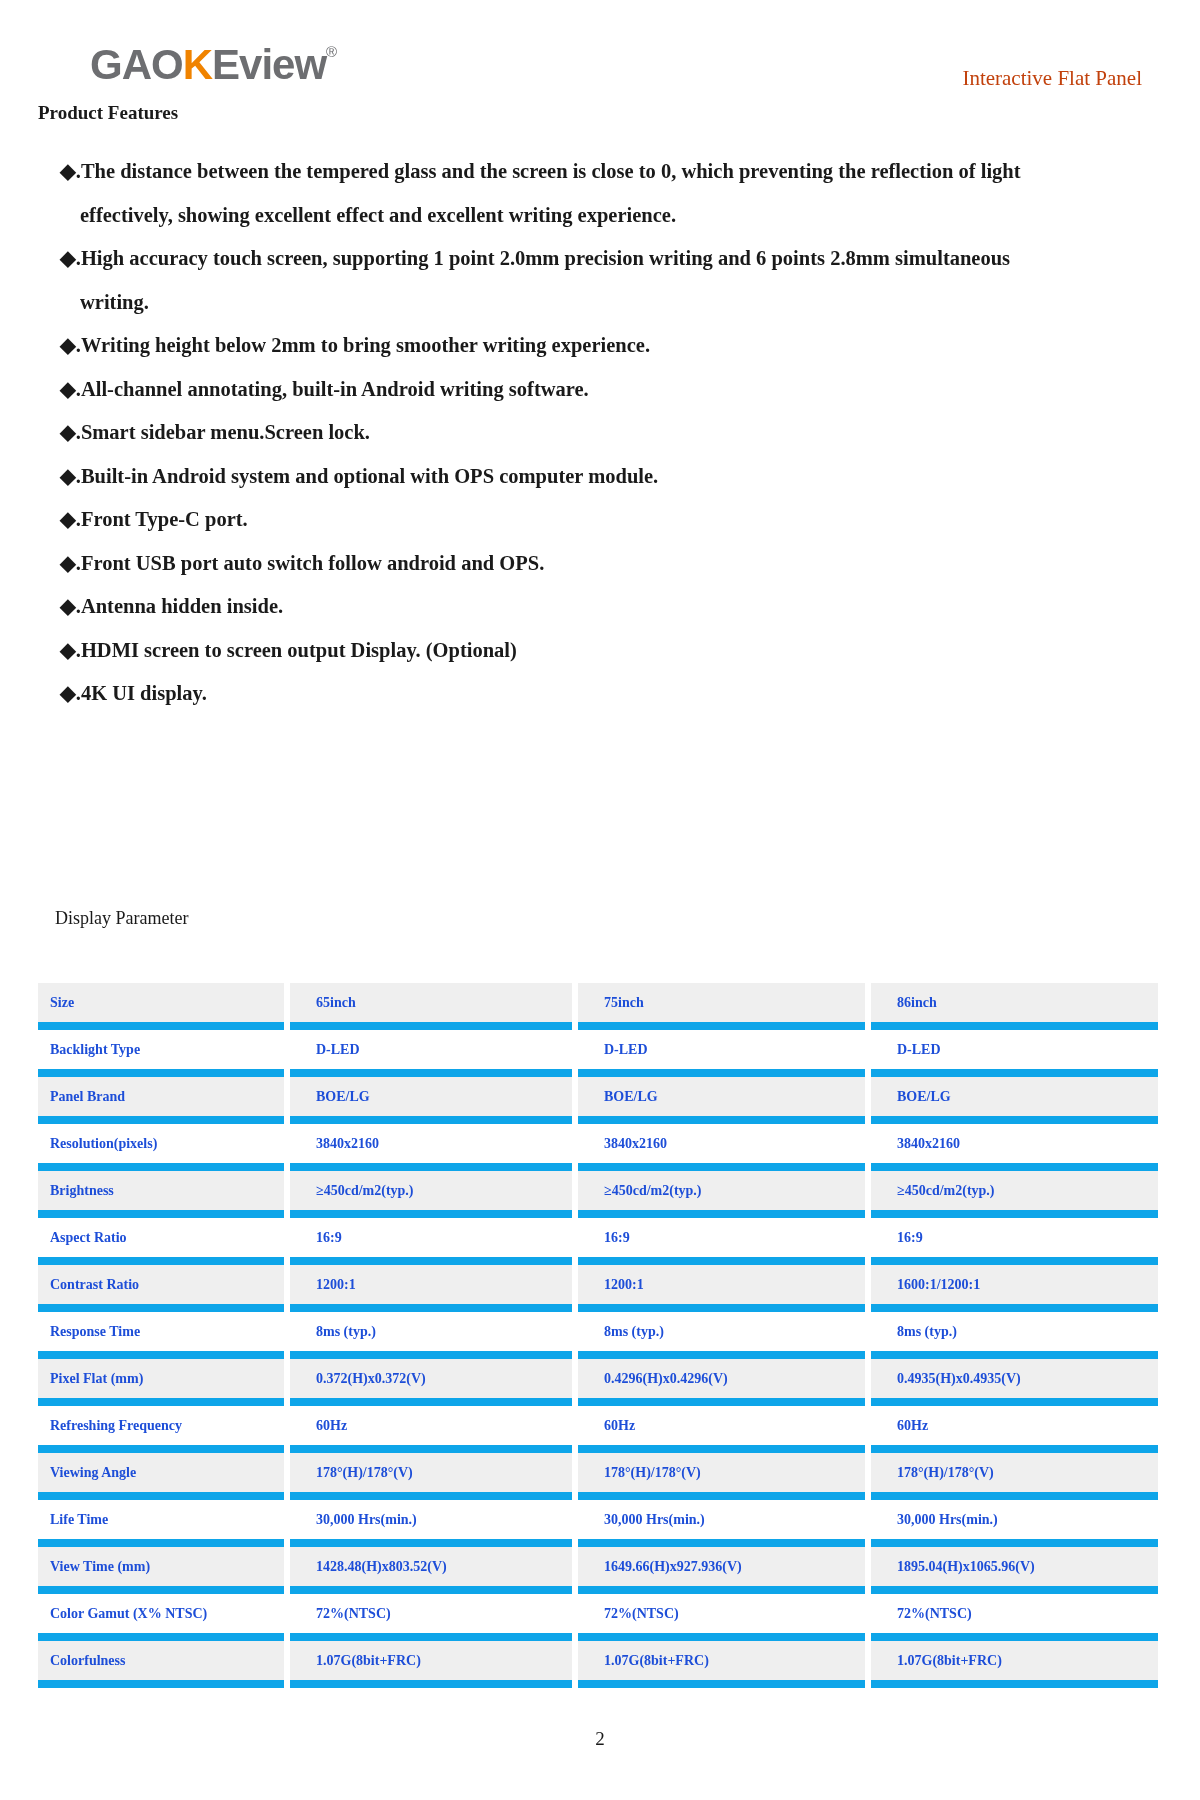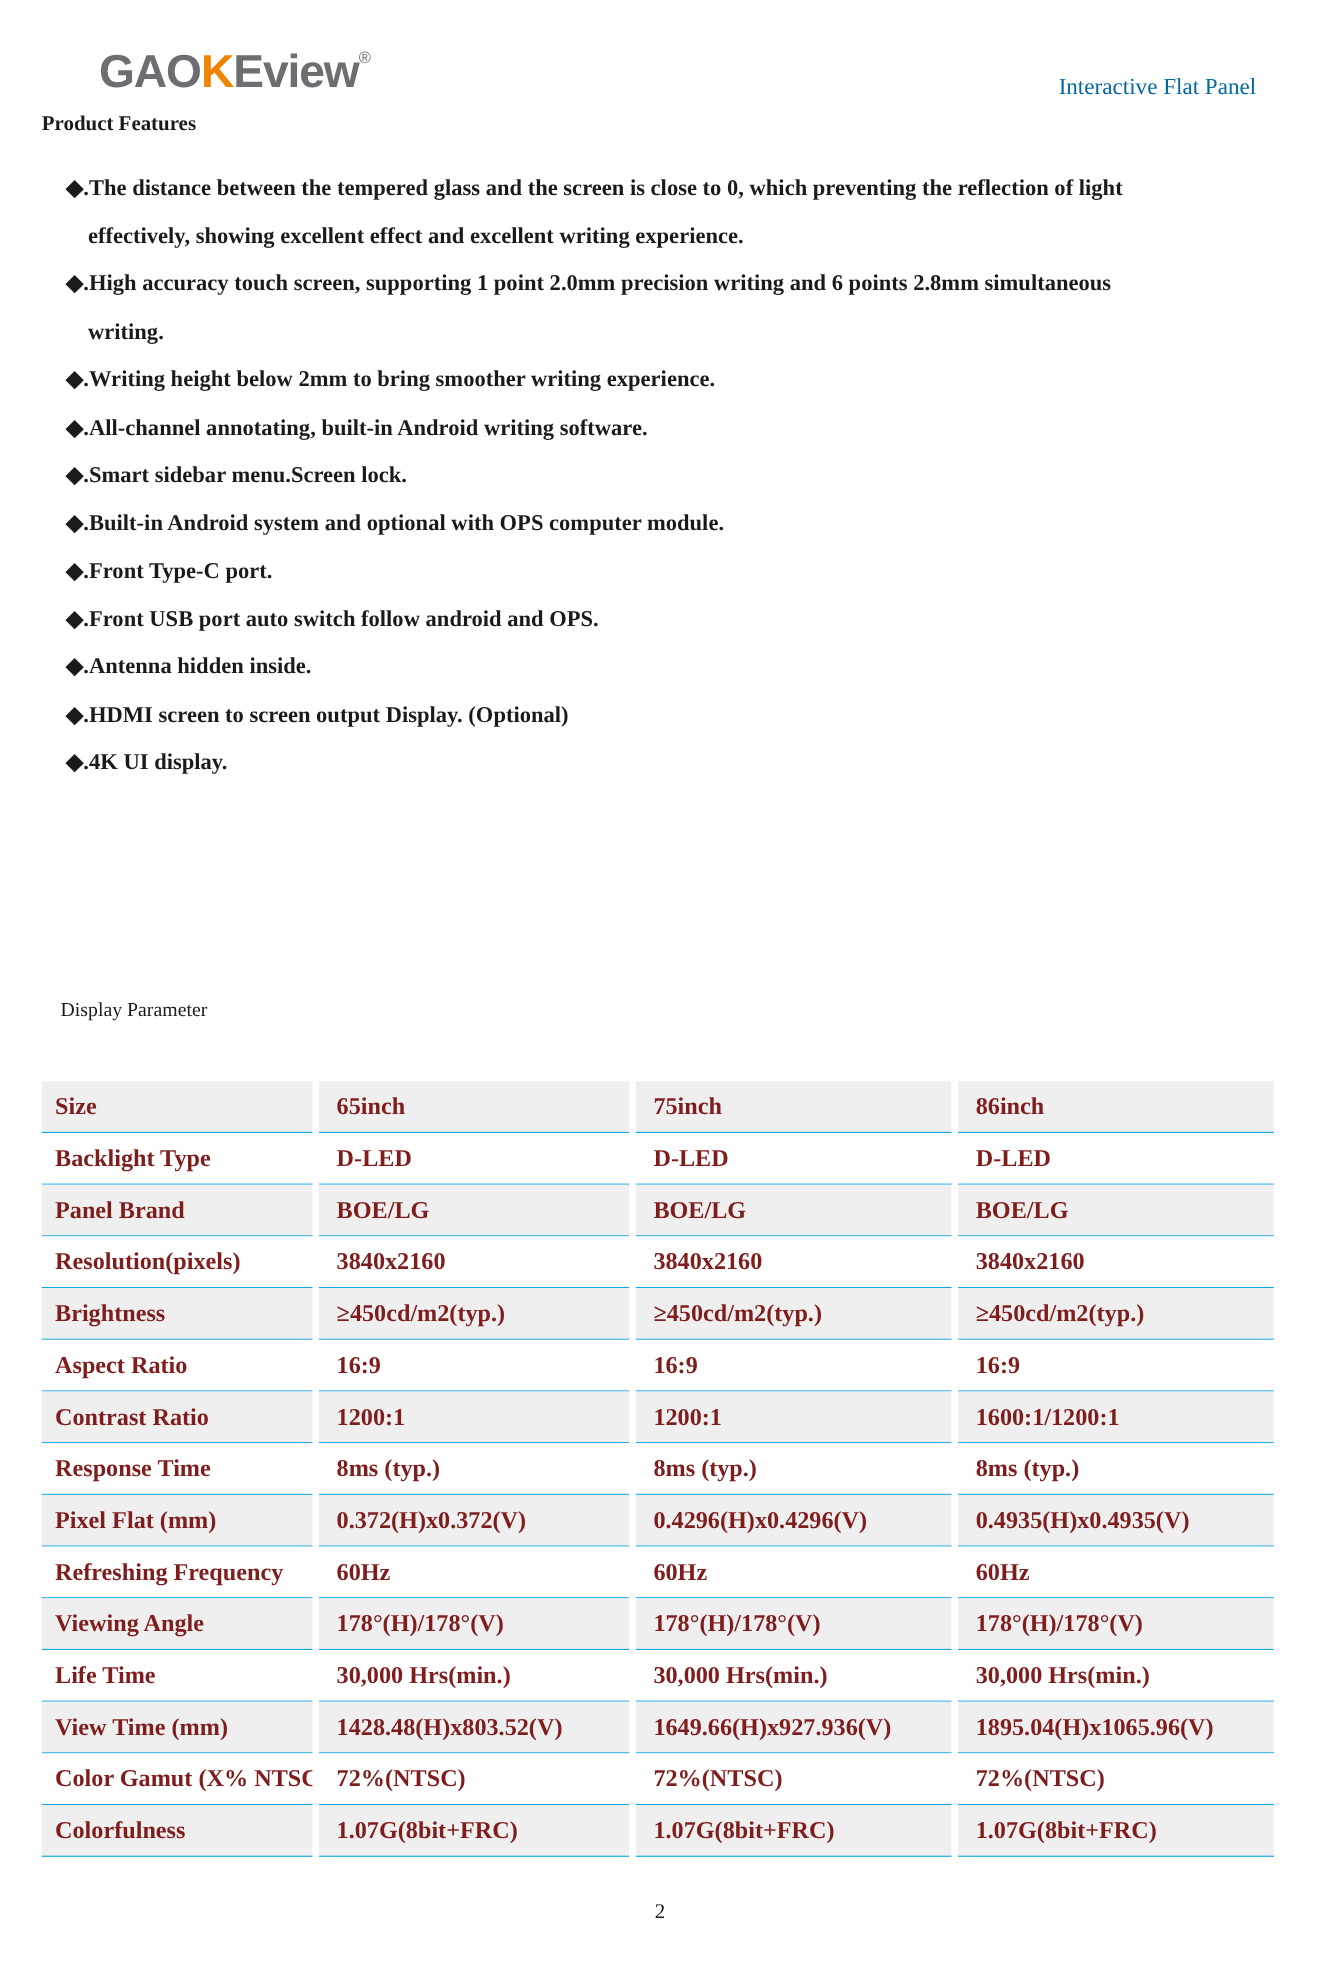--- a/index.html
+++ b/index.html
@@ -17,21 +17,21 @@
     font-weight:700; font-size:42px; line-height:1;
     color:#6d6e71; letter-spacing:-1px;
     white-space:nowrap;
   }
   .logo .lk { color:#f08300; }
   .logo .lview { font-weight:600; }
   .logo .reg { font-size:15px; vertical-align:22px; font-weight:400; }
 
   .doc-label {
     position:absolute; top:66px; right:58px;
-    font-size:21px; font-weight:400; color:#0369a1;
+    font-size:21px; font-weight:400; color:#c2410c;
     white-space:nowrap;
   }
 
   .features-title {
     position:absolute; left:38px; top:102px;
     font-size:19px; font-weight:700;
   }
 
   .features-list { position:absolute; left:38px; top:150px; width:1130px; }
   .feature-line {
@@ -48,28 +48,28 @@
 
   .spec-table {
     position:absolute; left:38px; top:983px;
     display:grid;
     grid-template-columns:246px 282px 287px 287px;
     column-gap:6px;
     width:1120px;
   }
   .cell {
     height:47px; display:flex; align-items:center;
-    font-size:22px; font-weight:700; color:#7f1d1d;
-    border-bottom:1px solid #0ea5e9;
+    font-size:14px; font-weight:700; color:#1d4ed8;
+    border-bottom:8px solid #0ea5e9;
     background:#ffffff;
     white-space:nowrap; overflow:hidden;
   }
   .cell.shade { background:#efefef; }
   .cell.label { padding-left:12px; }
-  .cell.value { padding-left:16px; }
+  .cell.value { padding-left:26px; }
 
   .page-number {
     position:absolute; left:0; top:1728px; width:1200px;
     text-align:center; font-size:19px; font-weight:400;
   }
 </style>
 </head>
 <body>
 
 <div class="page">

